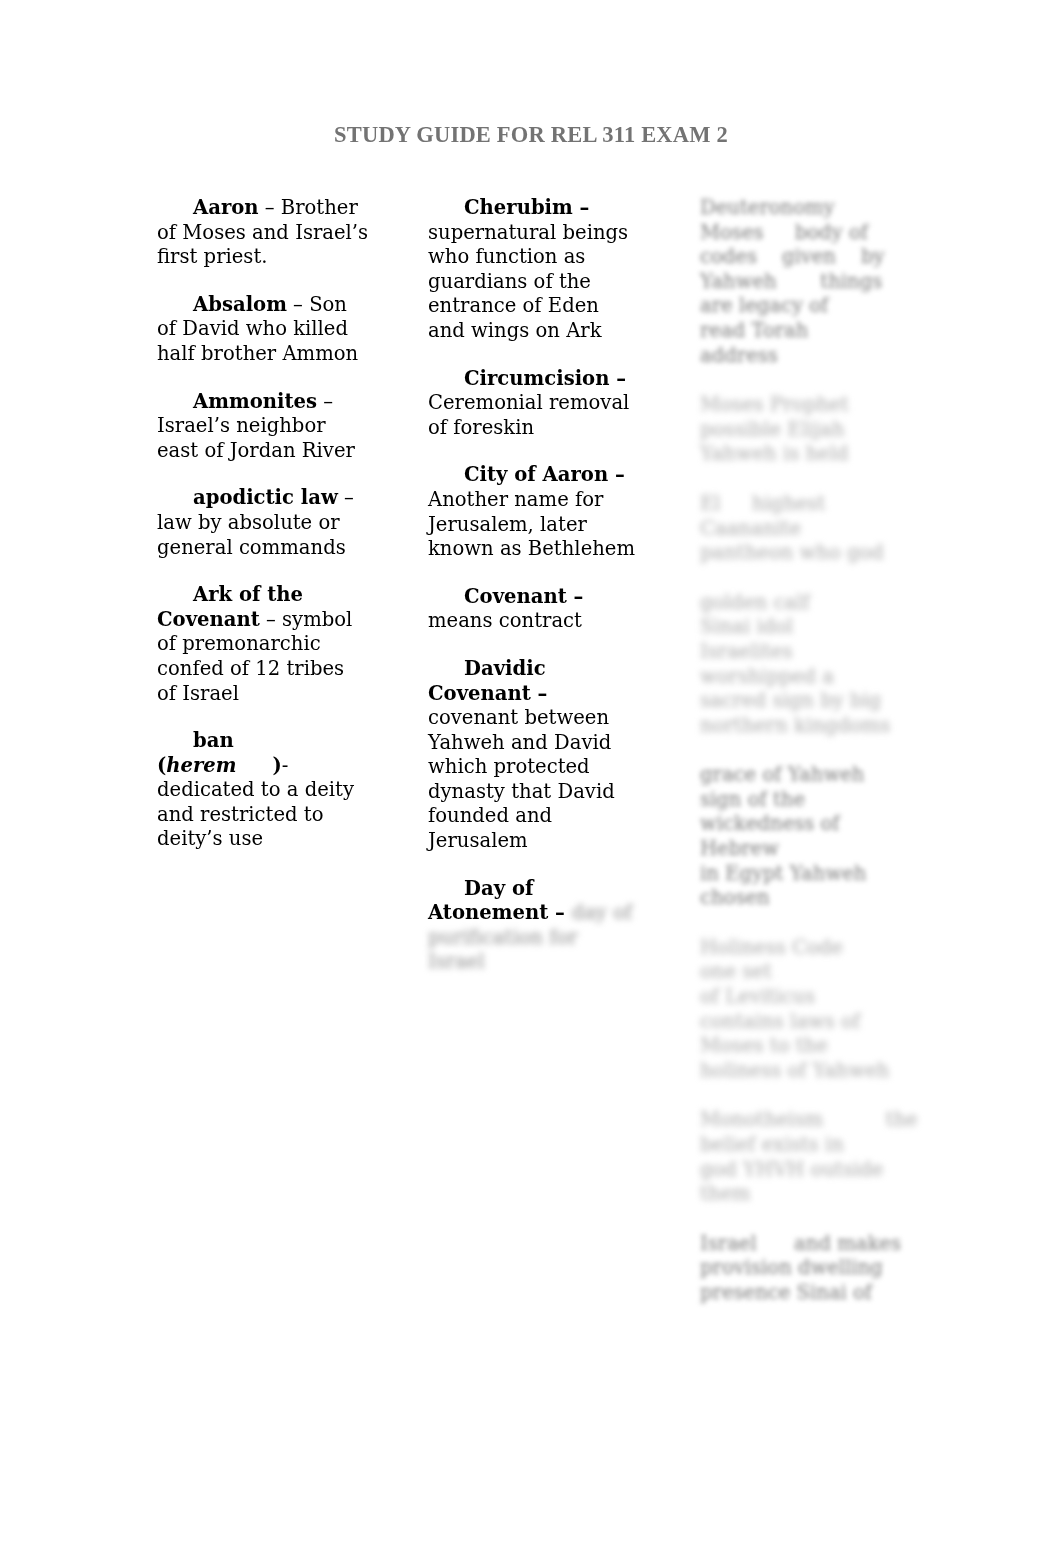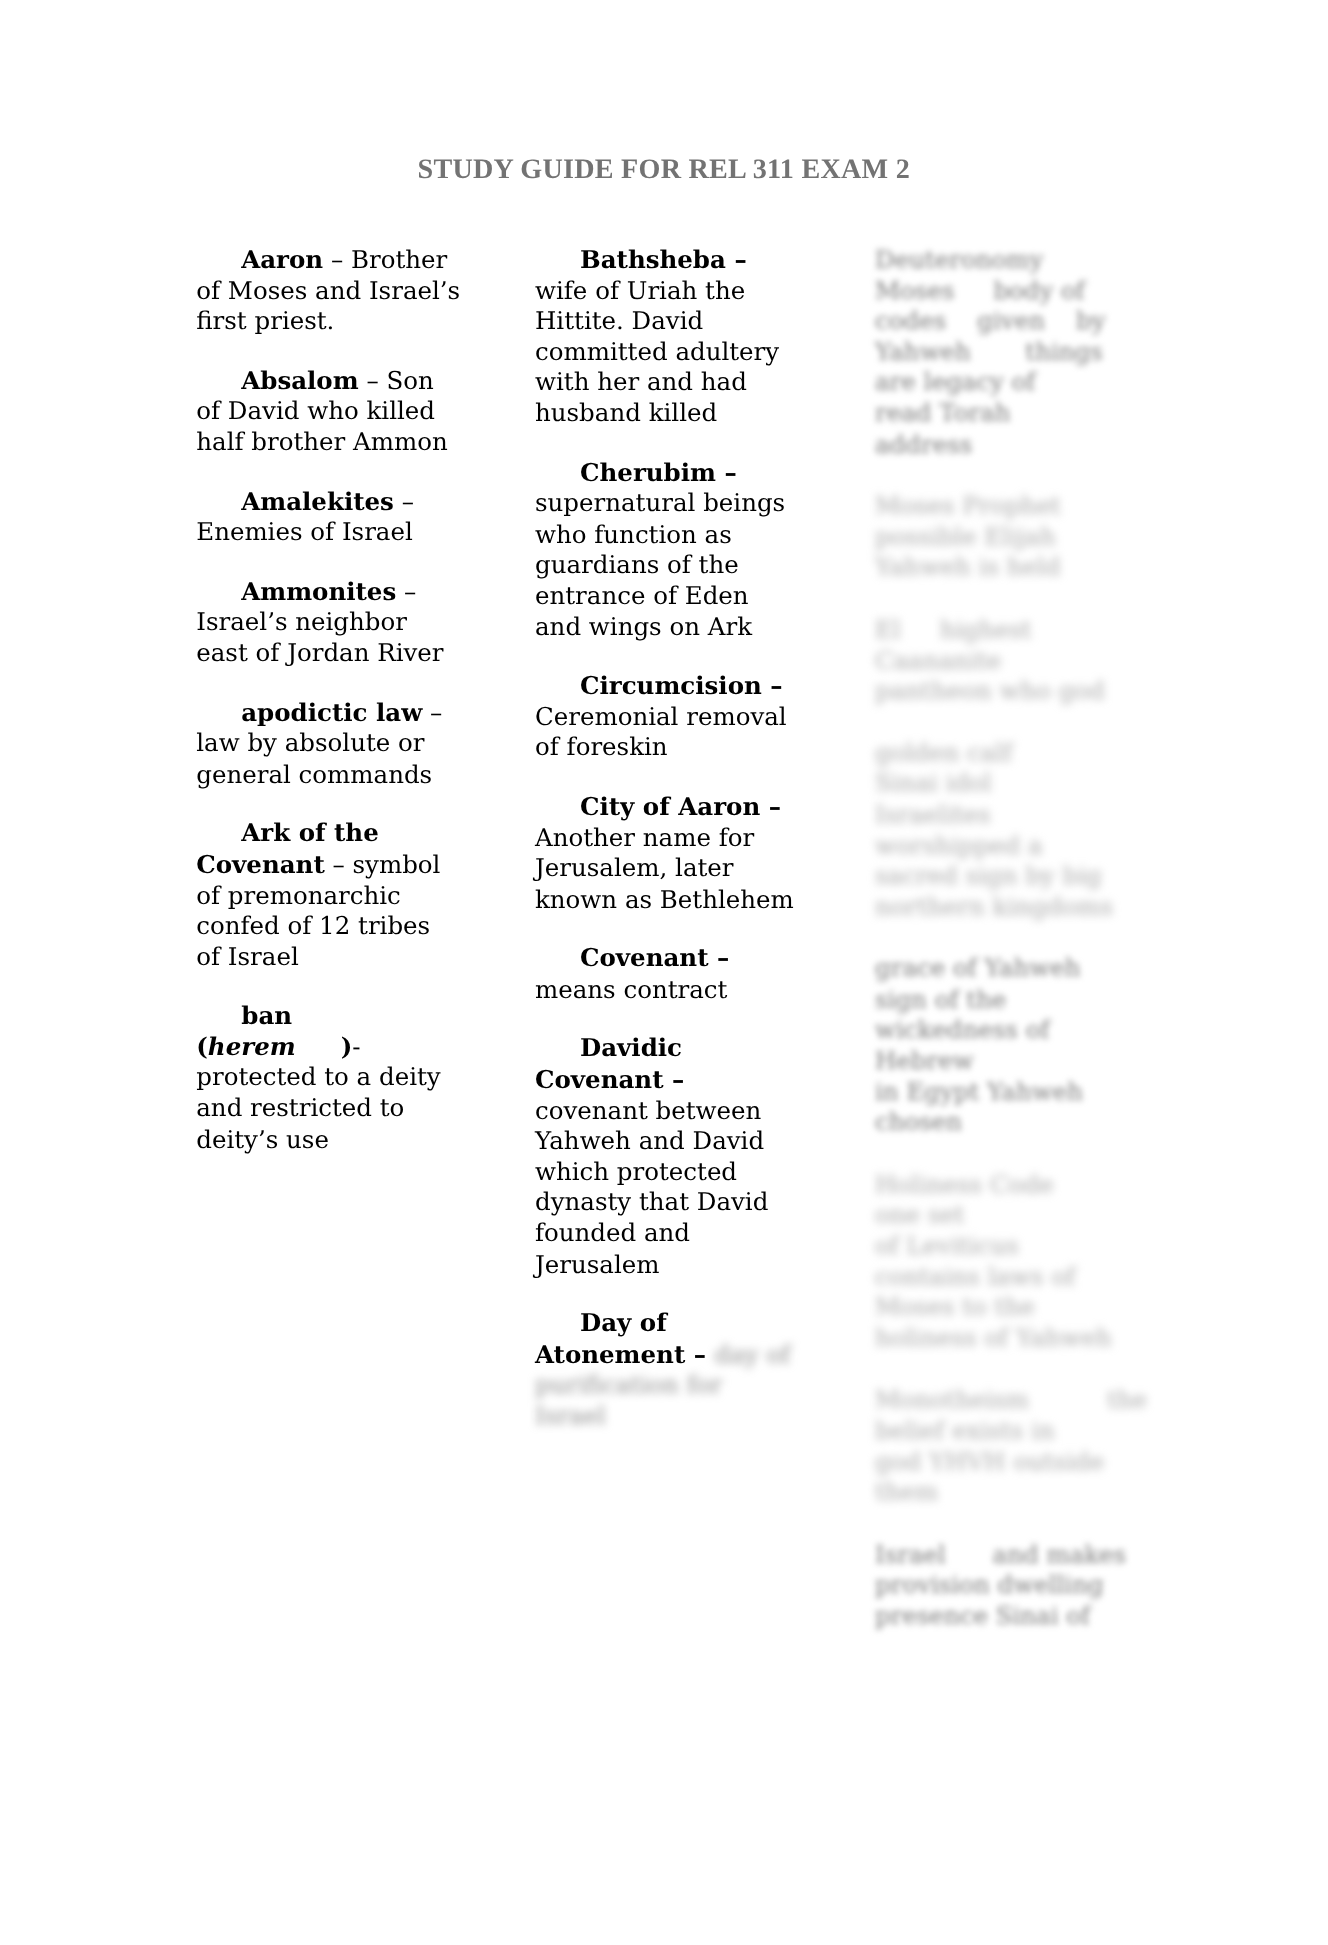--- a/index.html
+++ b/index.html
@@ -104,48 +104,42 @@
 
       <p class="entry">
         <span class="term">Aaron</span><span class="def"> – </span><span class="def">Brother of Moses and Israel’s first priest.</span>
       </p>
 
       <p class="entry">
         <span class="term">Absalom</span><span class="def"> – </span><span class="def">Son of David who killed half brother Ammon</span>
       </p>
 
 
-      <p class="entry">
-        <span class="term">Amalekites</span><span class="def"> – </span><span class="def">Enemies of Israel</span>
-      </p>
 
       <p class="entry">
         <span class="term">Ammonites</span><span class="def"> – </span><span class="def">Israel’s neighbor east of Jordan River</span>
       </p>
 
       <p class="entry">
         <span class="term">apodictic law</span><span class="def"> – </span><span class="def">law by absolute or general commands</span>
       </p>
 
       <p class="entry">
         <span class="term">Ark of the Covenant</span><span class="def"> – </span><span class="def">symbol of premonarchic confed of 12 tribes of Israel</span>
       </p>
 
 
       <p class="entry">
-        <span class="term">ban (</span><span class="term-italic">herem</span><span class="term">)</span><span class="def">-</span><span class="def">protected to a deity and restricted to deity’s use</span>
+        <span class="term">ban (</span><span class="term-italic">herem</span><span class="term">)</span><span class="def">-</span><span class="def">dedicated to a deity and restricted to deity’s use</span>
       </p>
 
     </div>
 
     <div class="col col-2">
 
-      <p class="entry">
-        <span class="term">Bathsheba</span><span class="dash-bold"> – </span><span class="def">wife of Uriah the Hittite. David committed adultery with her and had husband killed</span>
-      </p>
 
       <p class="entry">
         <span class="term">Cherubim</span><span class="dash-bold"> – </span><span class="def">supernatural beings who function as guardians of the entrance of Eden and wings on Ark</span>
       </p>
 
       <p class="entry">
         <span class="term">Circumcision</span><span class="dash-bold"> – </span><span class="def">Ceremonial removal of foreskin</span>
       </p>
 
       <p class="entry">

